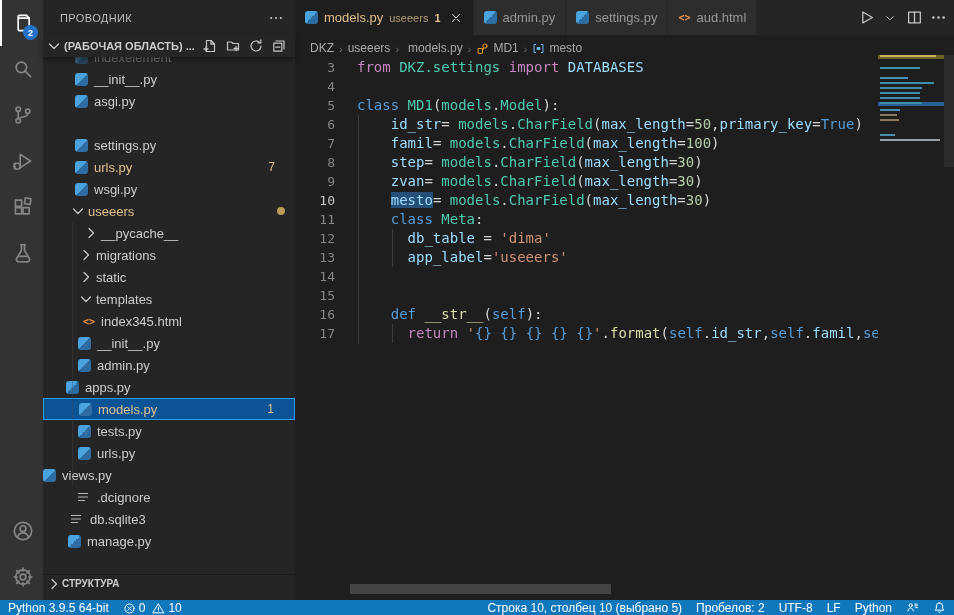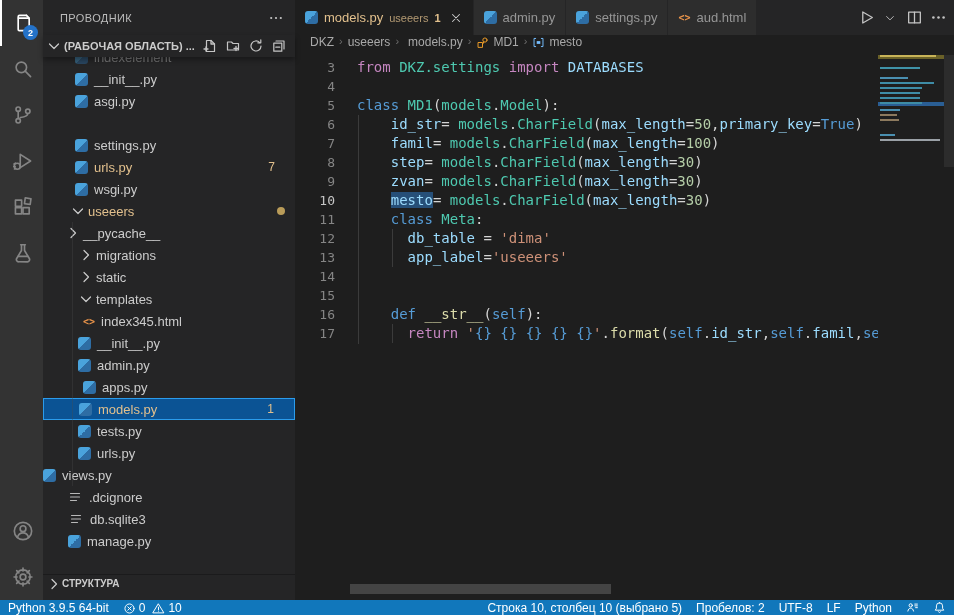--- a/index.html
+++ b/index.html
@@ -60,21 +60,21 @@
   .tab.active { background:#1e1e1e; color:#e2c08d; }
   .tab .ic { display:flex; }
   .tab .desc { font-size:11px; opacity:.75; }
   .tab .tbadge { font-size:11px; font-weight:bold; color:#e2c08d; }
   .tab .close { display:flex; color:#cccccc; margin-left:2px; border-radius:3px; }
   .tab .close svg { width:14px; height:14px; }
   #editor-actions { position:absolute; right:6px; top:0; height:35px; display:flex; align-items:center;
     gap:4px; color:#c5c5c5; }
   #editor-actions .tool-ic svg { width:17px; height:17px; }
   #editor-actions .narrow svg { width:12px; height:12px; }
-  #breadcrumb { height:20px; display:flex; align-items:flex-start; gap:5px; font-size:12px;
+  #breadcrumb { height:20px; display:flex; align-items:flex-end; gap:5px; font-size:12px;
     color:#a9a9a9; padding-left:15px; flex:none; background:#1e1e1e; }
   .bc-item { display:flex; align-items:center; gap:4px; cursor:pointer; }
   .bc-sep { color:#6e6e6e; font-size:11px; }
   .bc-item svg, .bc-item .pyic { width:13px; height:13px; }
 
   #code-area { position:relative; flex:1; overflow:hidden;
     font-family:"DejaVu Sans Mono",monospace; font-size:14px; line-height:19px; }
   #code-lines { position:absolute; top:3px; left:0; width:583px; overflow:hidden; }
   .code-line { display:flex; height:19px; white-space:pre; }
   .ln { width:40px; flex:none; text-align:right; color:#858585; font-size:13px; }
@@ -282,21 +282,21 @@
             <span class="chev">
               <span style="display: flex;">
                 <svg viewBox="0 0 16 16" width="16" height="16" fill="none" stroke="currentColor" stroke-width="1.2" stroke-linecap="round" stroke-linejoin="round">
                   <path d="M3.5 6l4.5 4.5L12.5 6"></path>
                 </svg>
               </span>
             </span>
             <span>useeers</span>
             <span class="dot"></span>
           </div>
-          <div class="trow" style="top: 165px; padding-left: 22px;">
+          <div class="trow" style="top: 165px; padding-left: 40px;">
             <span class="chev">
               <span style="display: flex;">
                 <svg viewBox="0 0 16 16" width="16" height="16" fill="none" stroke="currentColor" stroke-width="1.2" stroke-linecap="round" stroke-linejoin="round">
                   <path d="M6 3.5L10.5 8L6 12.5"></path>
                 </svg>
               </span>
             </span>
             <span>__pycache__</span>
           </div>
           <div class="trow" style="top: 187px; padding-left: 35px;">
@@ -338,21 +338,21 @@
               <span class="pyic"></span>
             </span>
             <span>__init__.py</span>
           </div>
           <div class="trow" style="top: 297px; padding-left: 35px;">
             <span class="ic">
               <span class="pyic"></span>
             </span>
             <span>admin.py</span>
           </div>
-          <div class="trow" style="top: 319px; padding-left: 40px;">
+          <div class="trow" style="top: 319px; padding-left: 23px;">
             <span class="ic">
               <span class="pyic"></span>
             </span>
             <span>apps.py</span>
           </div>
           <div class="trow mod sel" style="top: 341px; padding-left: 35px;">
             <span class="ic">
               <span class="pyic"></span>
             </span>
             <span>models.py</span>
@@ -369,21 +369,21 @@
               <span class="pyic"></span>
             </span>
             <span>urls.py</span>
           </div>
           <div class="trow" style="top: 407px; ">
             <span class="ic">
               <span class="pyic"></span>
             </span>
             <span>views.py</span>
           </div>
-          <div class="trow" style="top: 429px; padding-left: 24px;">
+          <div class="trow" style="top: 429px; padding-left: 32px;">
             <span class="ic" style="color: rgb(184, 184, 184);">
               <span style="display: flex;">
                 <svg viewBox="0 0 16 16" width="16" height="16" fill="none" stroke="currentColor" stroke-width="1.2" stroke-linecap="round" stroke-linejoin="round">
                   <path d="M3.5 4.5h9M3.5 8h9M3.5 11.5h6"></path>
                 </svg>
               </span>
             </span>
             <span>.dcignore</span>
           </div>
           <div class="trow" style="top: 451px; padding-left: 25px;">

